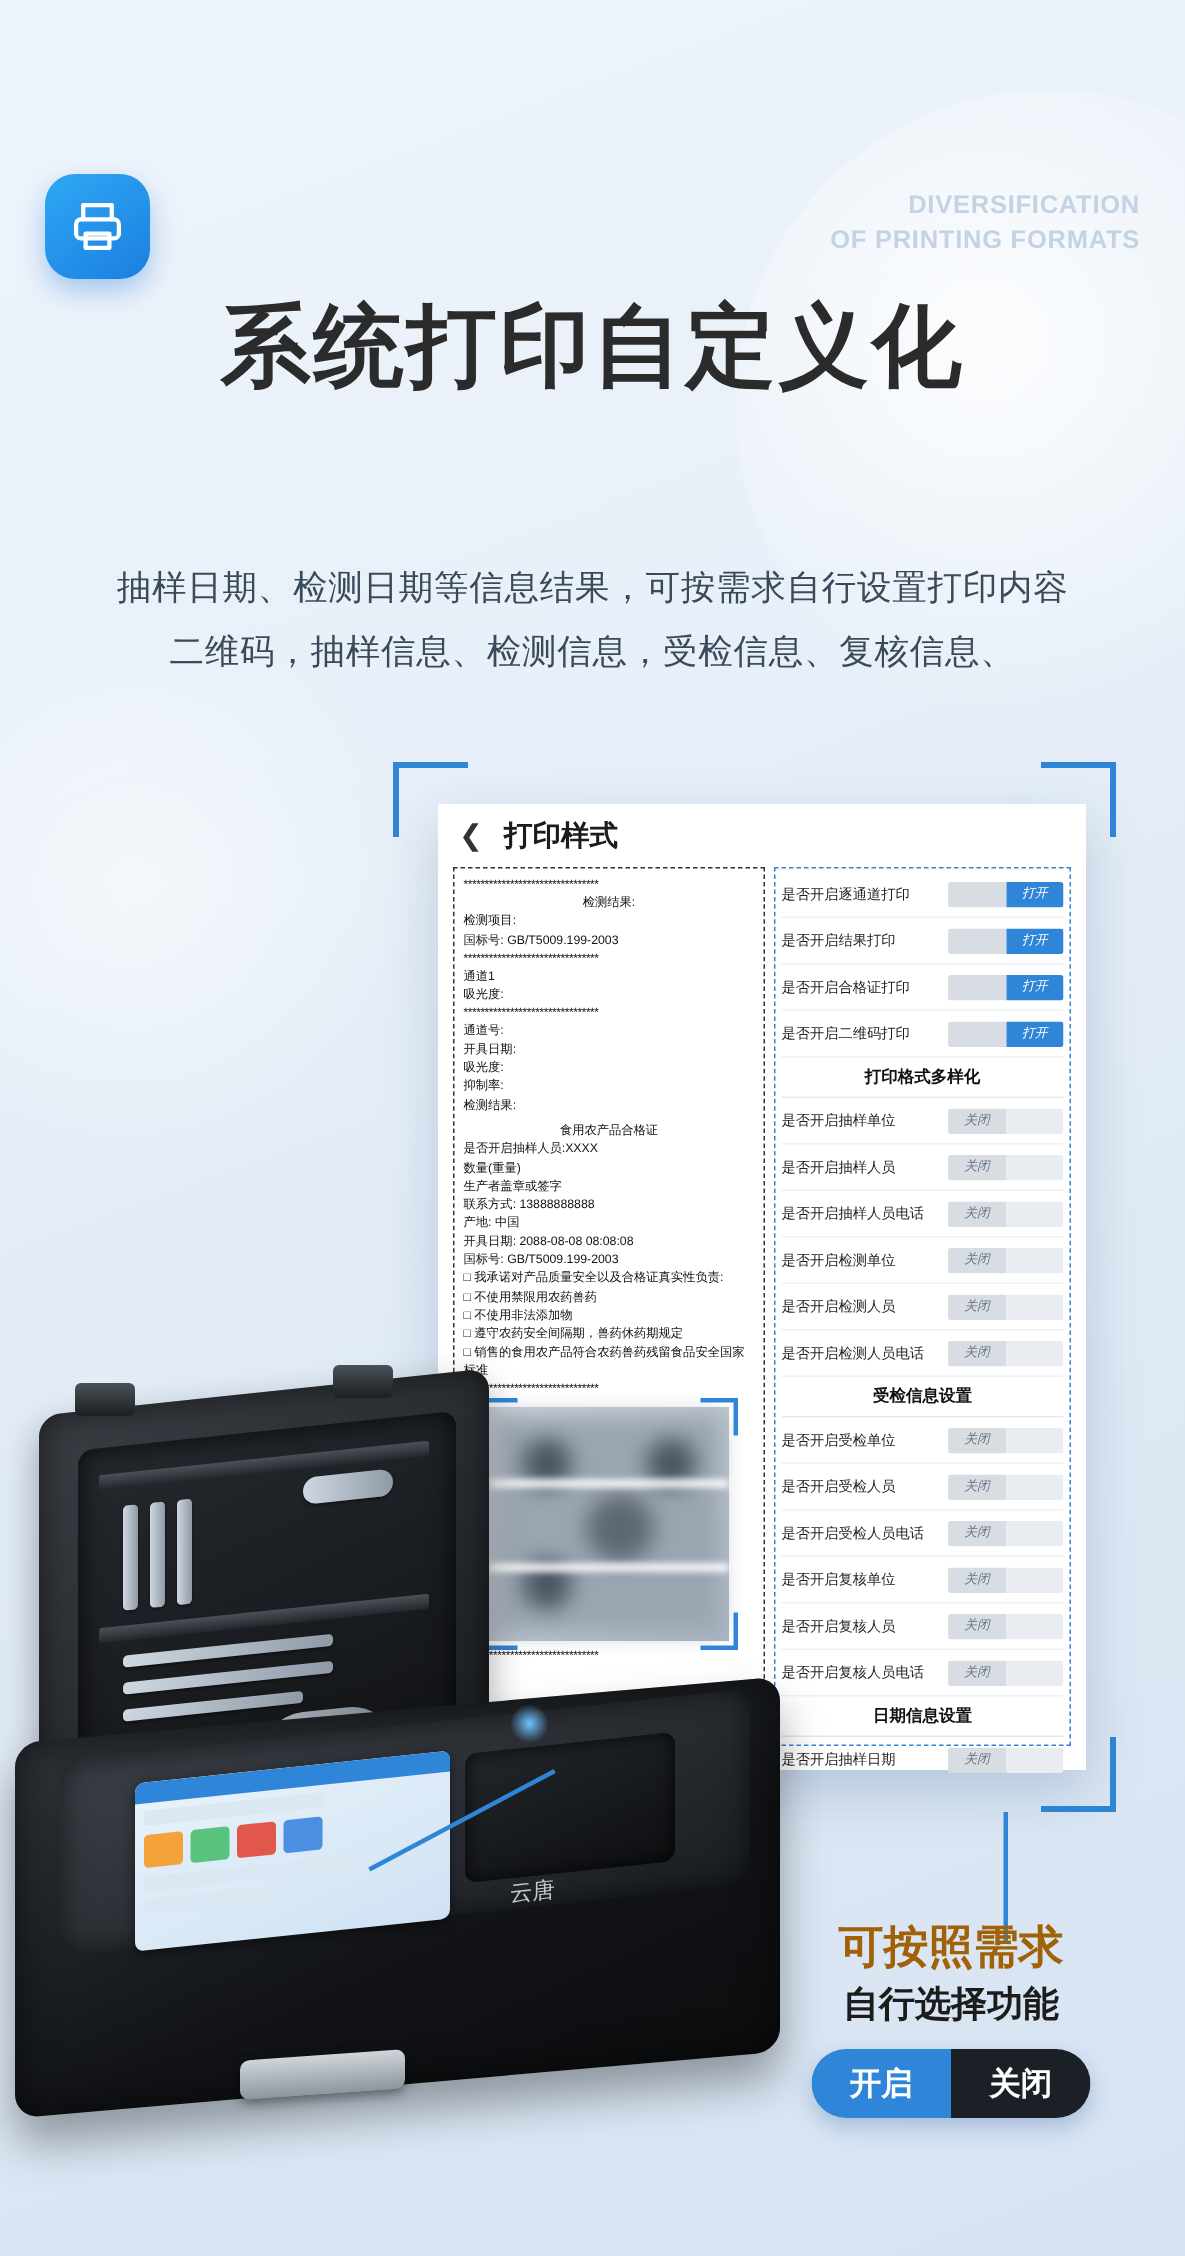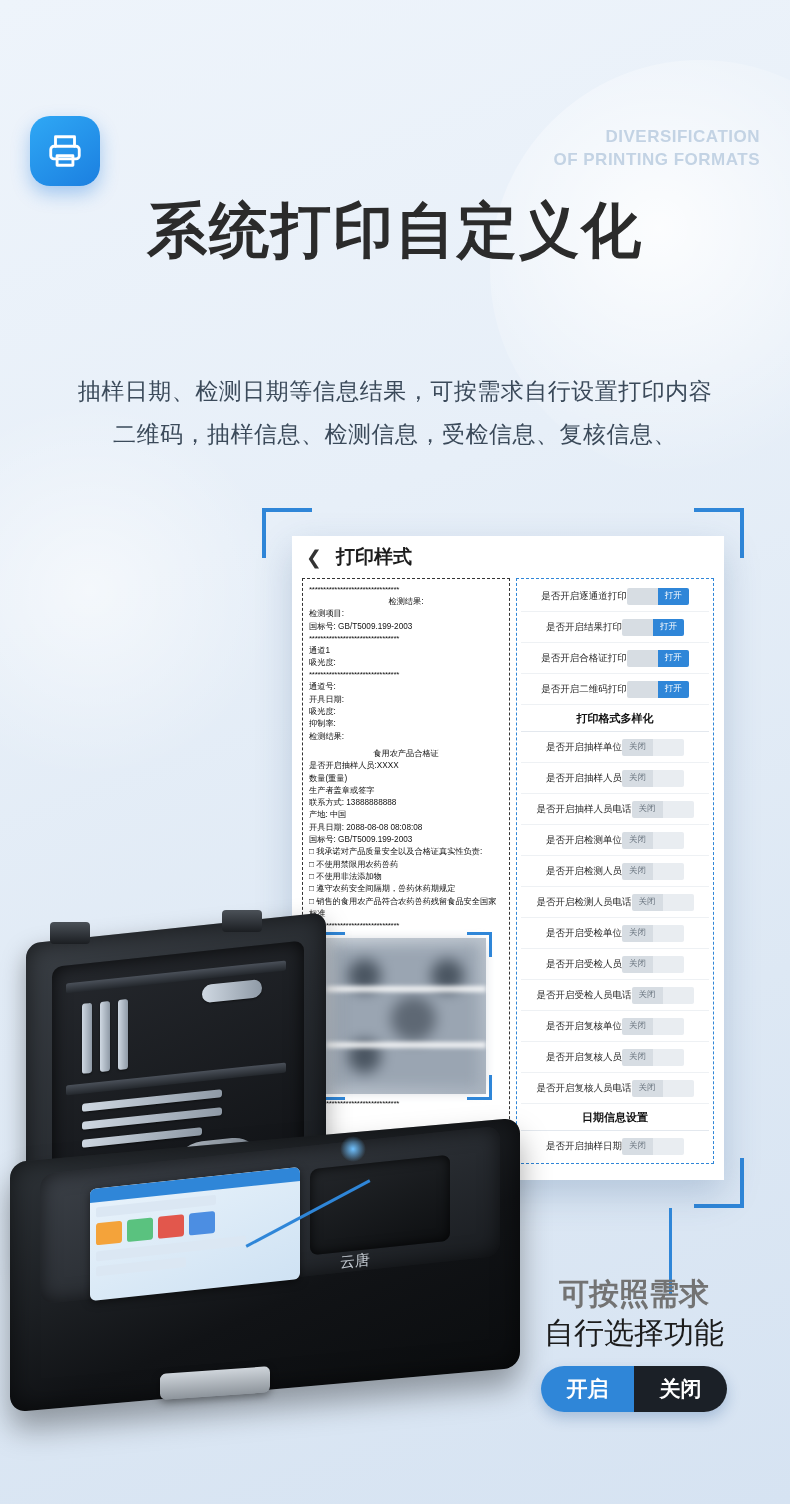--- a/index.html
+++ b/index.html
@@ -87,25 +87,25 @@
   }
   .qr-line { position:absolute; left:0; right:0; height:6px; background:rgba(255,255,255,.85); filter:blur(2px); }
   .qr-corner { position:absolute; width:22px; height:22px; border:3px solid #2f86d8; }
   .qr-corner.tl{left:-6px;top:-6px;border-right:none;border-bottom:none;}
   .qr-corner.tr{right:-6px;top:-6px;border-left:none;border-bottom:none;}
   .qr-corner.bl{left:-6px;bottom:-6px;border-right:none;border-top:none;}
   .qr-corner.br{right:-6px;bottom:-6px;border-left:none;border-top:none;}
 
   
   .settings { flex:1; border:1px dashed #2f86d8; box-sizing:border-box; padding:2px 4px; }
-  .set-row { display:flex; align-items:center; justify-content:center; height:30px; border-bottom:1px solid #eef1f4; }
+  .set-row { display:flex; align-items:center; justify-content:space-between; height:30px; border-bottom:1px solid #eef1f4; }
   .set-row:last-child { border-bottom:none; }
   .set-label { font-size:9.5px; color:#1f1f1f; white-space:nowrap; }
   .group-head { text-align:center; font-size:11px; font-weight:bold; color:#111; height:26px; line-height:26px; border-bottom:1px solid #e3e8ee; }
-  .toggle { width:62px; height:17px; border-radius:2px; display:flex; overflow:hidden; font-size:8.5px; }
+  .toggle { width:77px; height:17px; border-radius:2px; display:flex; overflow:hidden; font-size:8.5px;font-style:italic; }
   .toggle .half { flex:1; display:flex; align-items:center; justify-content:center; }
   .toggle.on .half.l { background:#d7dde3; }
   .toggle.on .half.r { background:#2f86d8; color:#fff; }
   .toggle.off .half.l { background:#d7dde3; color:#6b7680; }
   .toggle.off .half.r { background:#e9edf1; }
 
   
   .case { position:absolute; left:10px; top:900px; width:520px; height:530px; }
   .case .lid {
     position:absolute; left:16px; top:28px; width:300px; height:330px; border-radius:14px;
@@ -151,22 +151,22 @@
   .case .handle {
     position:absolute; left:150px; top:470px; width:110px; height:26px; border-radius:6px;
     background:linear-gradient(180deg,#cfd5db,#8e959c); transform:skewY(-4deg);
     box-shadow:0 3px 8px rgba(0,0,0,.4);
   }
   .glow { position:absolute; left:330px; top:236px; width:26px; height:26px; border-radius:50%;
           background:radial-gradient(circle,#6fc1ff,rgba(111,193,255,0) 70%); }
 
   
   .callout { position:absolute; right:26px; bottom:92px; width:260px; text-align:center; }
-  .callout .t1 { font-size:30px; font-weight:bold; color:#737373; line-height:1.3; }
-  .callout .t2 { font-size:30px; font-weight:normal; color:#1c1c1c; line-height:1.3; }
+  .callout .t1 { font-size:30px; font-weight:bold; color:#a16207; line-height:1.3;font-family:Liberation Mono, monospace; }
+  .callout .t2 { font-size:24px; font-weight:bold; color:#1c1c1c; line-height:1.3; }
   .pillbtn {
     margin:14px auto 0 auto; width:186px; height:46px; border-radius:23px; overflow:hidden;
     display:flex; box-shadow:0 6px 14px rgba(20,70,140,.25);
   }
   .pillbtn .seg { flex:1; display:flex; align-items:center; justify-content:center; font-size:21px; font-weight:bold; }
   .pillbtn .seg.on { background:#2f86d8; color:#fff; }
   .pillbtn .seg.off { background:#1b2027; color:#fff; }
 
   .guide-line { position:absolute; background:#2f86d8; }
   .gl1 { left:238px; top:1212px; width:140px; height:3px; transform:rotate(-28deg); }
@@ -326,20 +326,21 @@
           </span>
         </div>
         <div class="set-row">
           <span class="set-label">是否开启检测人员电话</span>
           <span class="toggle off">
             <span class="half l">关闭</span>
             <span class="half r"></span>
           </span>
         </div>
 
+        <div class="group-head">受检信息设置</div>
         <div class="set-row">
           <span class="set-label">是否开启受检单位</span>
           <span class="toggle off">
             <span class="half l">关闭</span>
             <span class="half r"></span>
           </span>
         </div>
         <div class="set-row">
           <span class="set-label">是否开启受检人员</span>
           <span class="toggle off">

